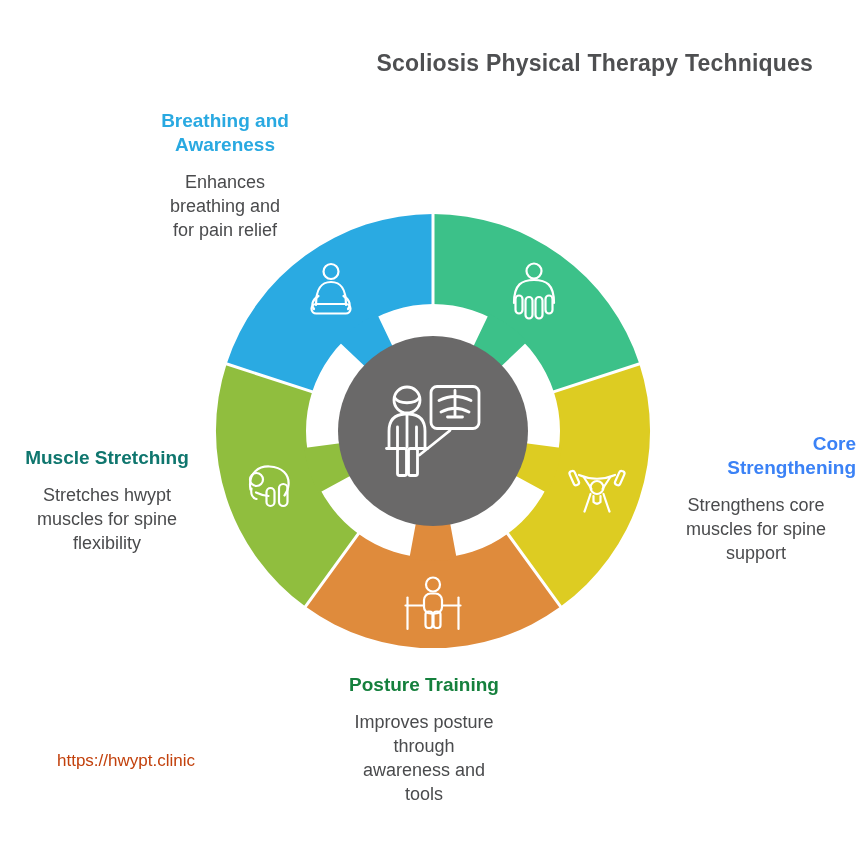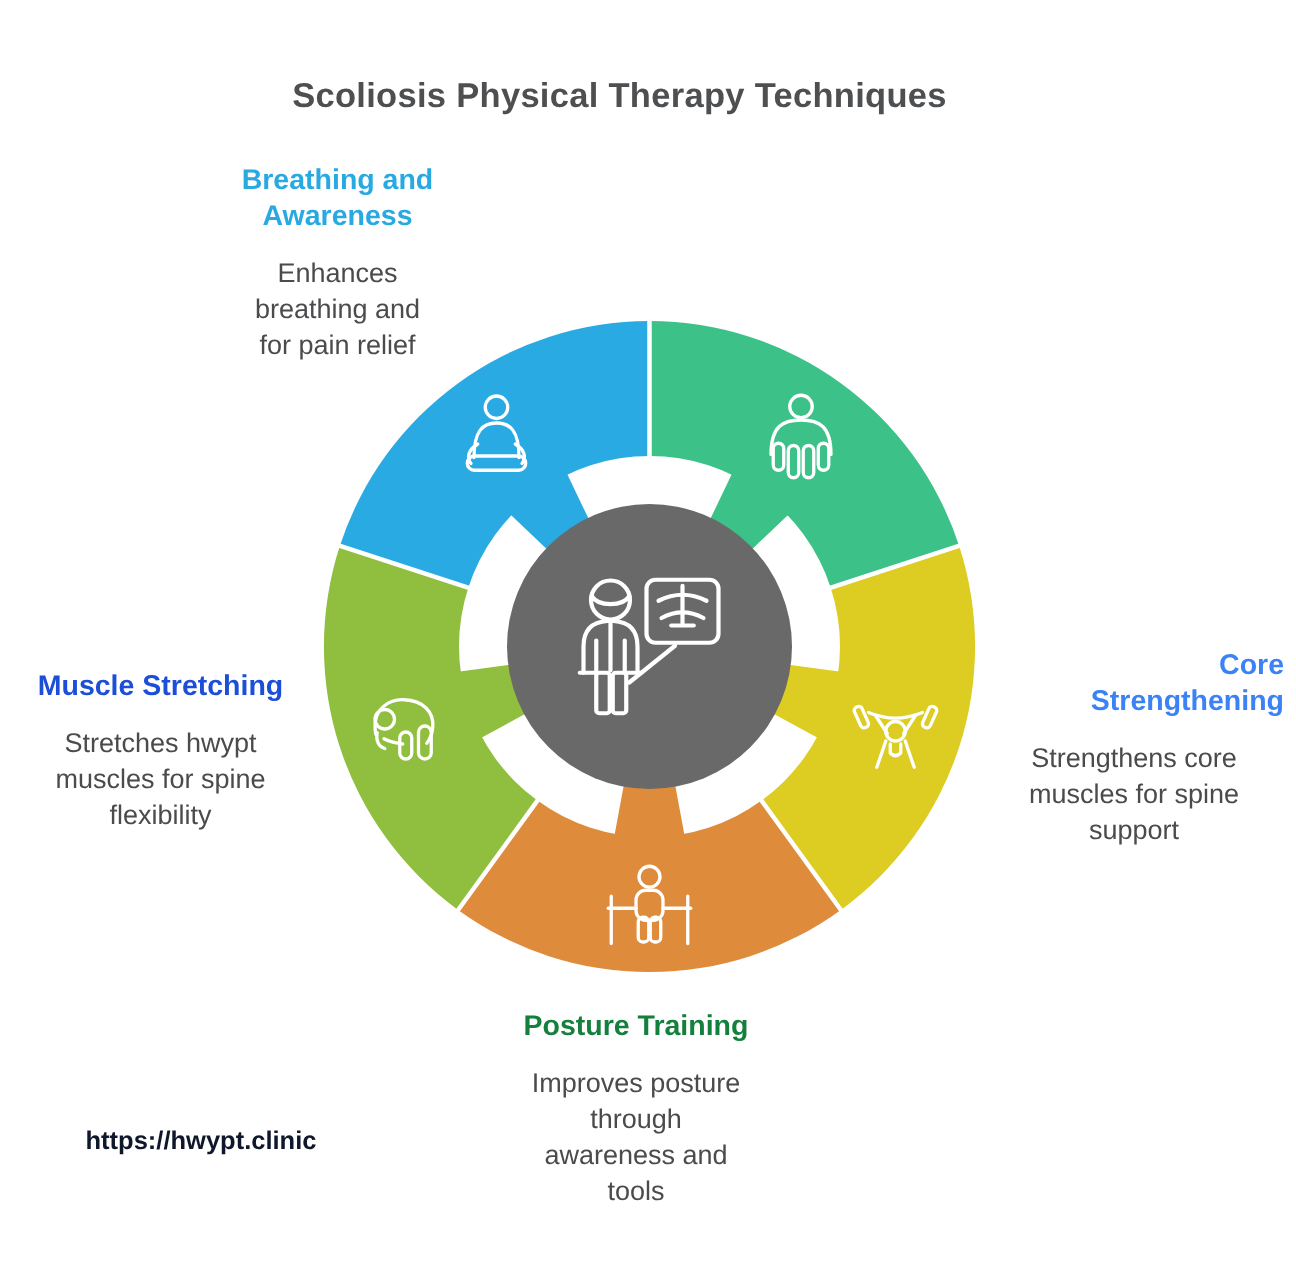--- a/index.html
+++ b/index.html
@@ -4,21 +4,21 @@
 <style>
   html,body{margin:0;padding:0;}
   body{
     width:864px;height:852px;background:#ffffff;
     font-family:"Liberation Sans",sans-serif;
     position:relative;overflow:hidden;
   }
   .canvas{position:absolute;inset:0;}
   .title{
     position:absolute;left:13px;top:50px;width:800px;
-    text-align:center;font-size:23px;font-weight:700;letter-spacing:.2px;
+    text-align:right;font-size:23px;font-weight:700;letter-spacing:.2px;
   }
   .diagram{position:absolute;left:0;top:0;}
   .block{position:absolute;text-align:center;}
   .heading{font-size:19px;font-weight:700;line-height:24px;}
   .body{font-size:18px;line-height:24px;font-weight:400;}
   .gap{margin-top:13px;}
   .nogap{margin-top:13px;}
   .line{white-space:nowrap;}
   .b-breathing{left:125px;top:109px;width:200px;}
   .b-schroth{left:523px;top:121px;width:200px;}
@@ -158,25 +158,25 @@
     </div>
     <div class="body gap">
       <div class="line">Improves posture</div>
       <div class="line">through</div>
       <div class="line">awareness and</div>
       <div class="line">tools</div>
     </div>
   </div>
 
   <div class="block b-muscle">
-    <div class="heading" style="color: #1d4ed8;">
+    <div class="heading" style="color: #0f766e;">
       <div class="line">Muscle Stretching</div>
     </div>
     <div class="body gap">
       <div class="line">Stretches hwypt</div>
       <div class="line">muscles for spine</div>
       <div class="line">flexibility</div>
     </div>
   </div>
 
-  <div class="footer-url" style="color: #0f172a; font-weight: bold;">https://hwypt.clinic</div>
+  <div class="footer-url" style="color: #c2410c;">https://hwypt.clinic</div>
 
 </div>
 
 </body></html>

